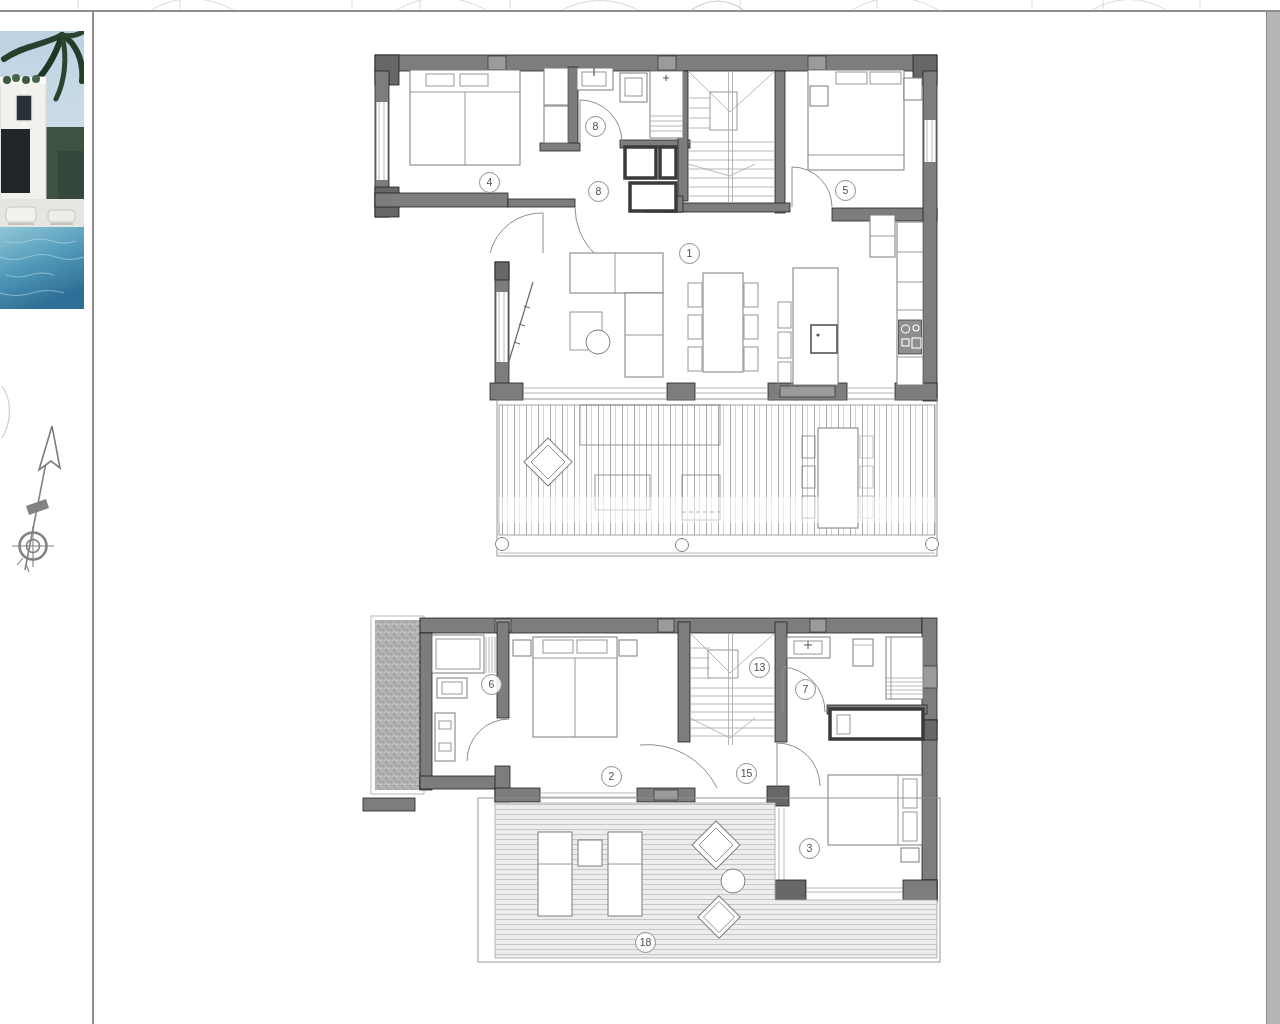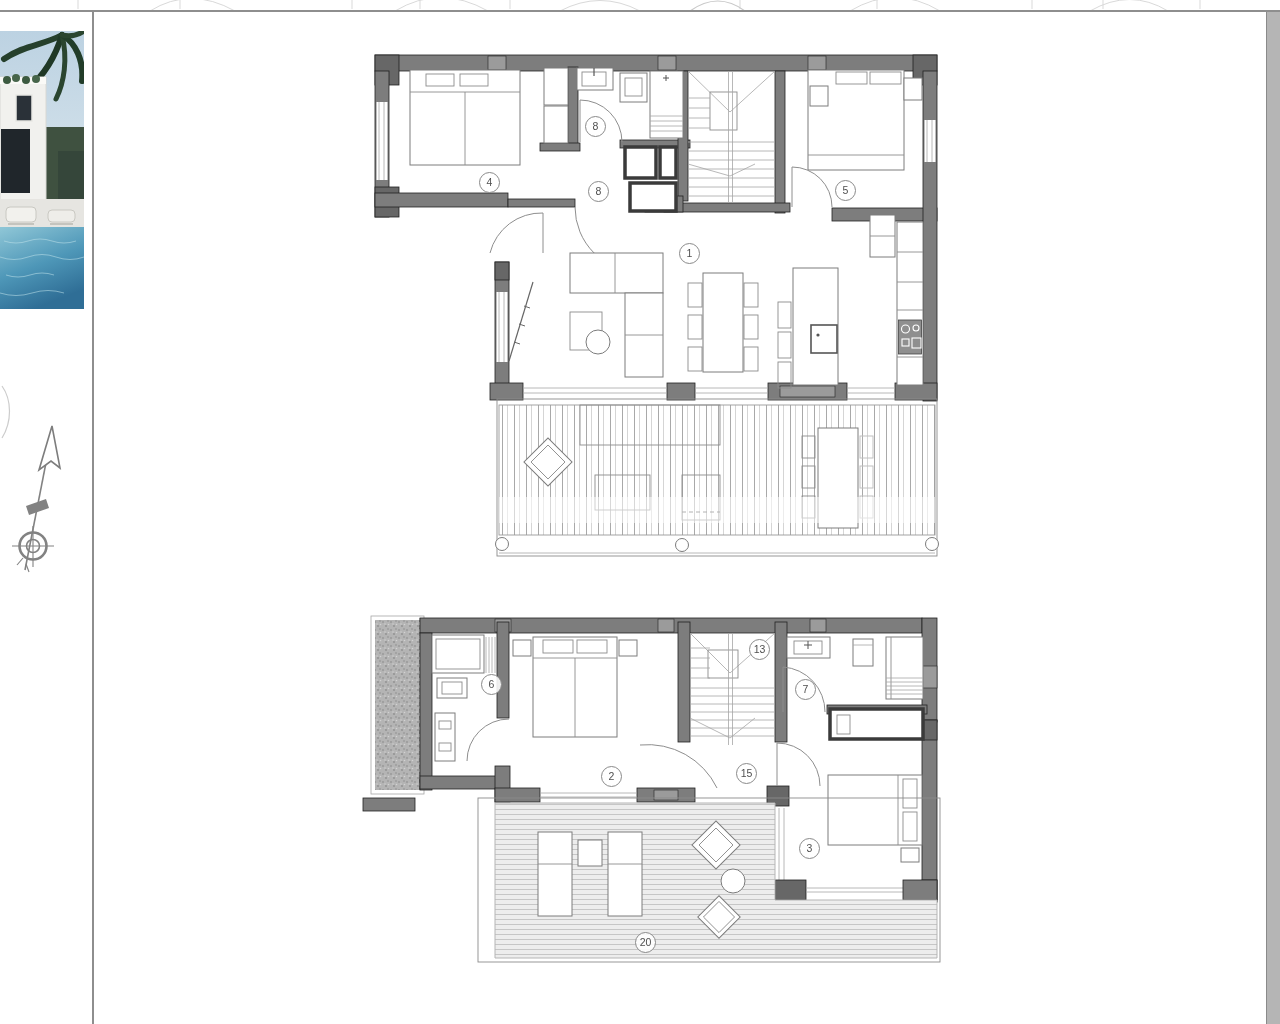--- a/index.html
+++ b/index.html
@@ -484,18 +484,18 @@
 </svg>
 
 <div class="abs" style="left:0;top:0;width:1280px;height:1024px;pointer-events:none">
     <div class="room-label" style="left: 679px; top: 243px;">1</div>
     <div class="room-label" style="left: 479px; top: 172px;">4</div>
     <div class="room-label" style="left: 585px; top: 116px;">8</div>
     <div class="room-label" style="left: 588px; top: 181px;">8</div>
     <div class="room-label" style="left: 835px; top: 180px;">5</div>
     <div class="room-label" style="left: 481px; top: 674px;">6</div>
     <div class="room-label" style="left: 601px; top: 766px;">2</div>
-    <div class="room-label" style="left: 749px; top: 639px;">13</div>
+    <div class="room-label" style="left: 749px; top: 657px;">13</div>
     <div class="room-label" style="left: 795px; top: 679px;">7</div>
     <div class="room-label" style="left: 736px; top: 763px;">15</div>
     <div class="room-label" style="left: 799px; top: 838px;">3</div>
-    <div class="room-label" style="left: 635px; top: 932px;">20</div>
+    <div class="room-label" style="left: 635px; top: 932px;">18</div>
   </div>
 
 </body></html>

